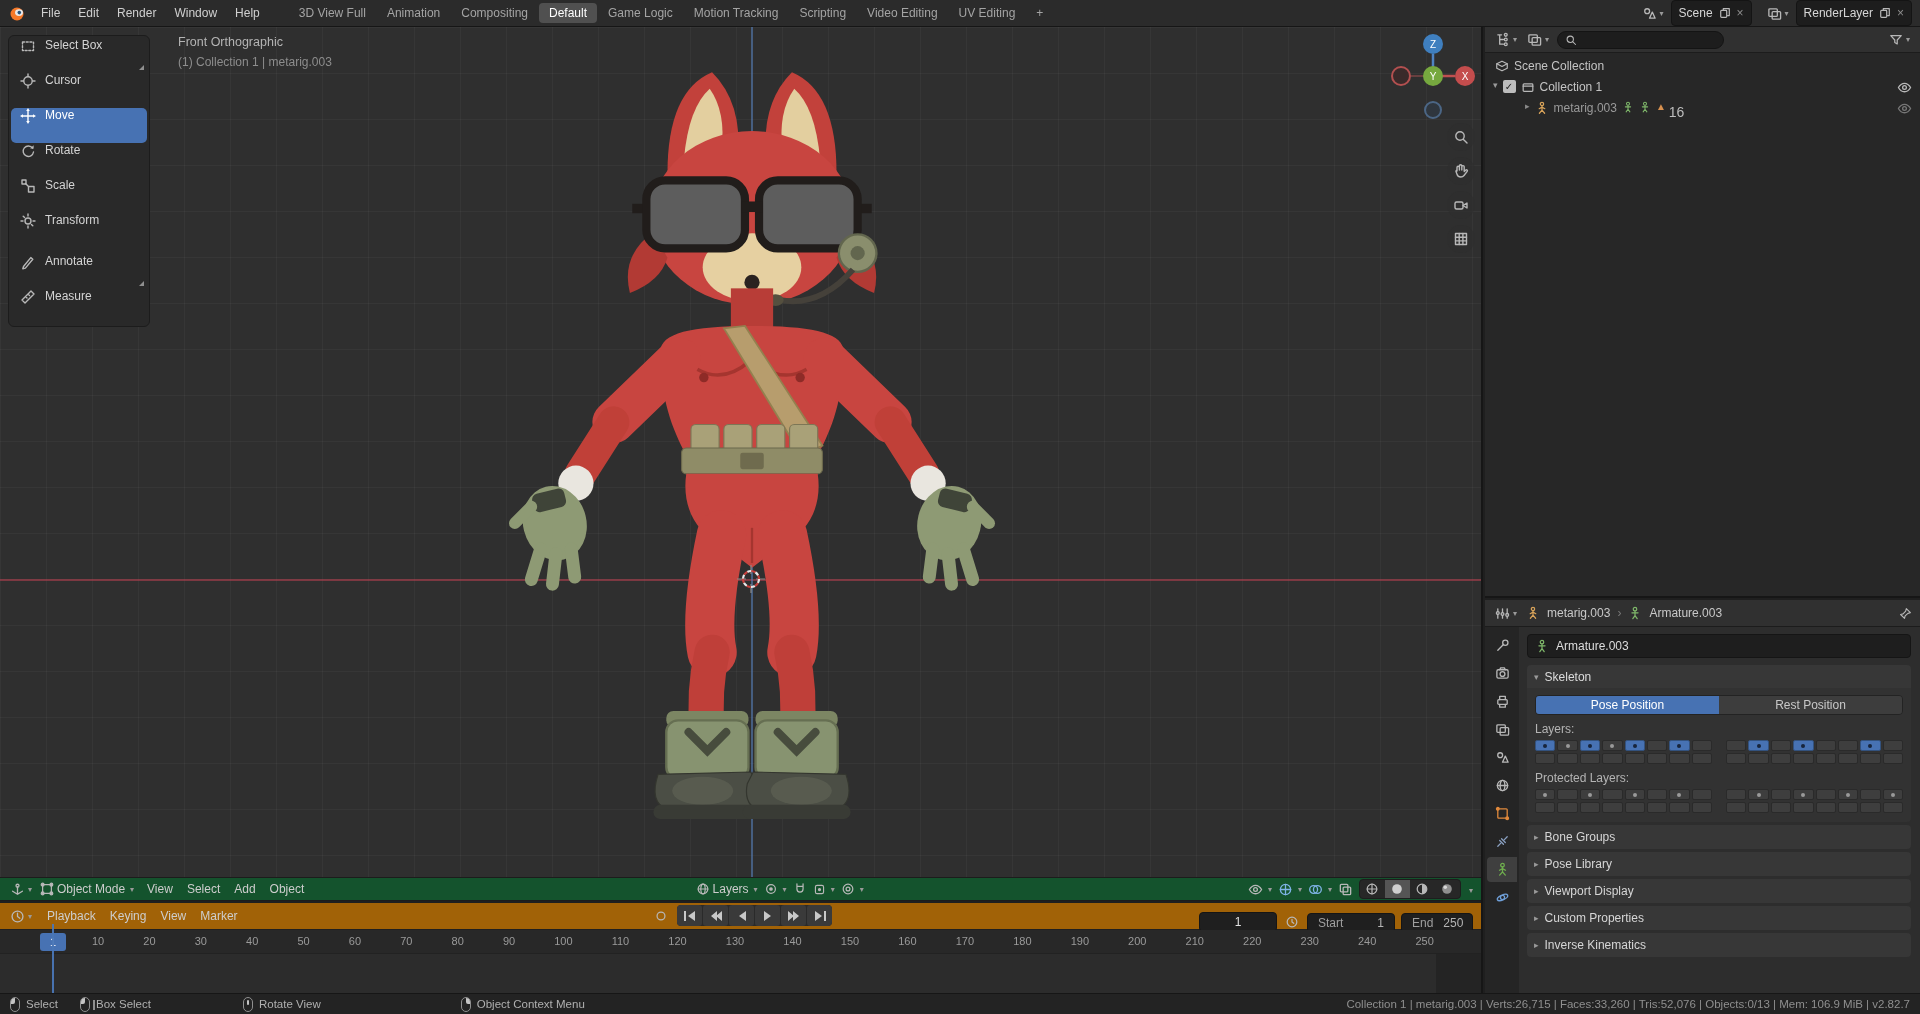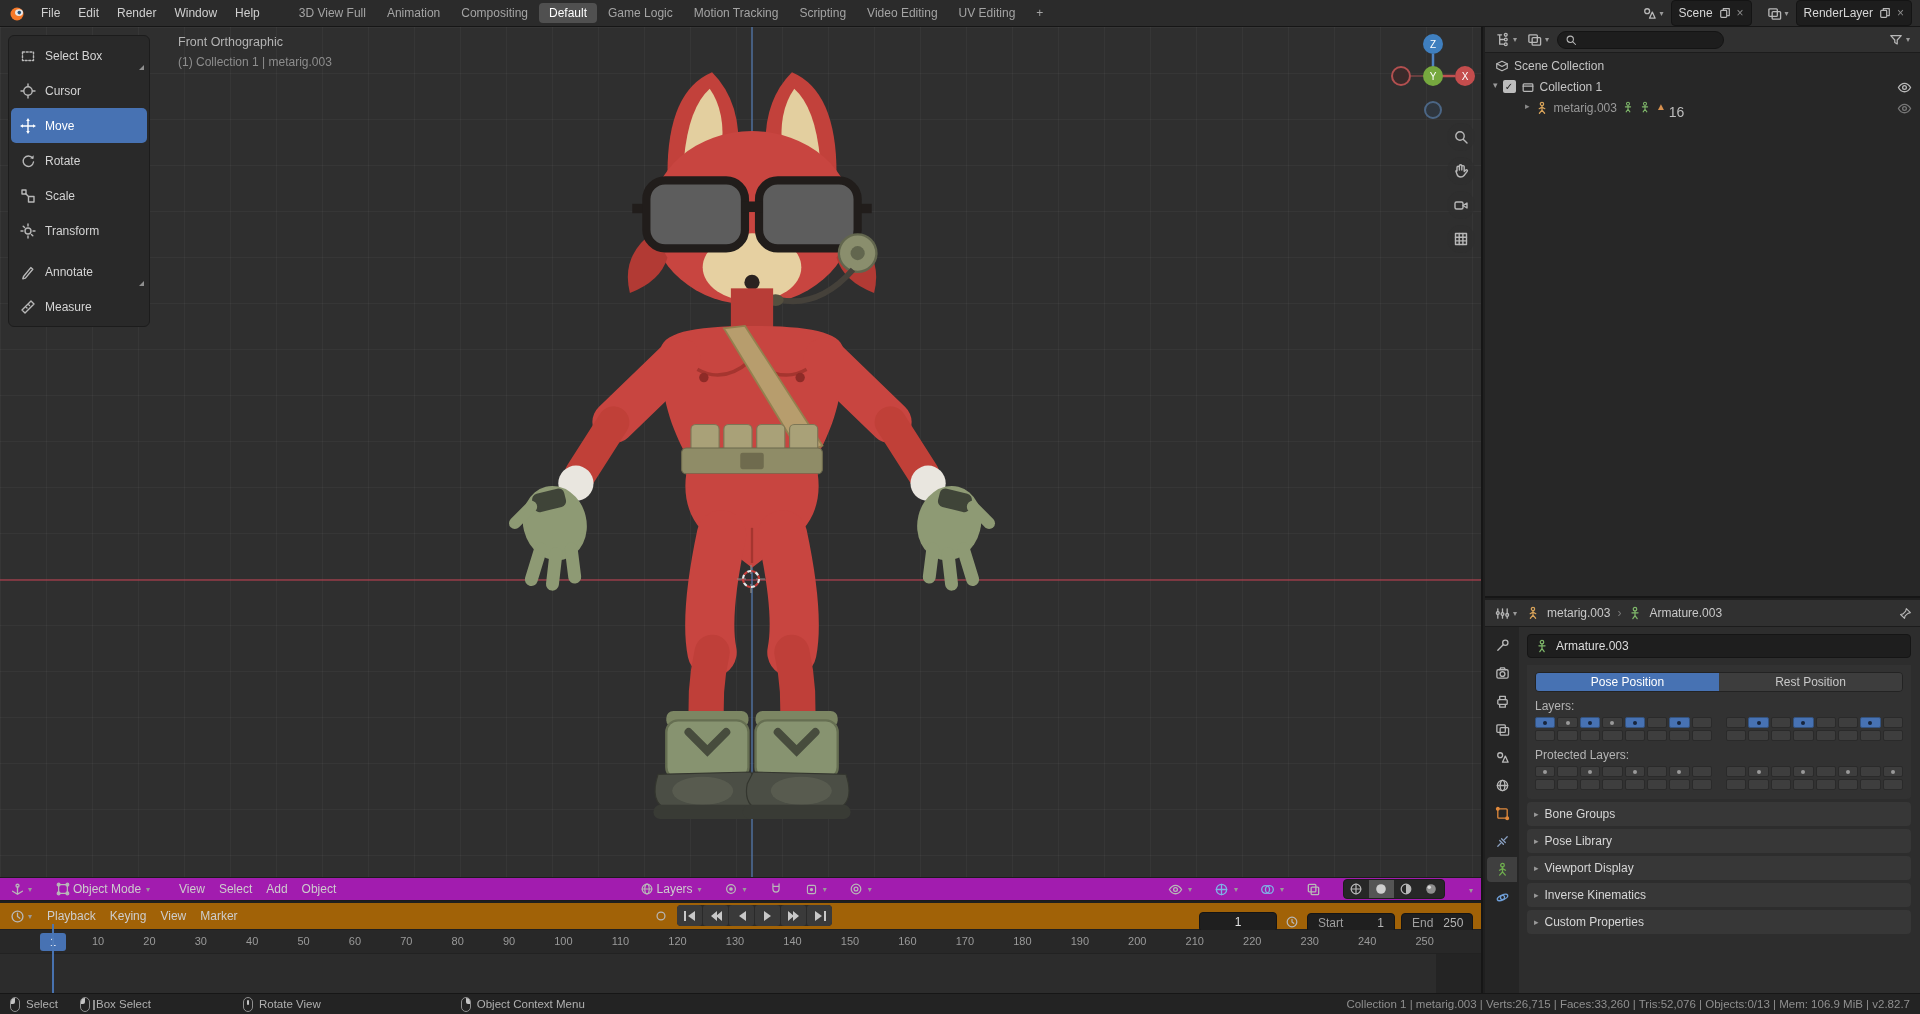--- a/index.html
+++ b/index.html
@@ -28,35 +28,35 @@
   .vp-canvas{position:absolute;left:0;top:0;width:100%;height:850px;background-color:#2f2f2f;overflow:hidden;
     background-image:linear-gradient(rgba(255,255,255,0.035) 1px,transparent 1px),linear-gradient(90deg,rgba(255,255,255,0.035) 1px,transparent 1px);
     background-size:46px 46px}
   .axis-x{position:absolute;left:0;right:0;top:552px;height:2px;background:rgba(187,64,80,.55)}
   .axis-z{position:absolute;top:0;bottom:0;left:751px;width:2px;background:rgba(86,126,184,.6)}
   .vp-text1{position:absolute;left:178px;top:8px;color:#b4b4b4;font-size:12.5px}
   .vp-text2{position:absolute;left:178px;top:28px;color:#8d8d8d;font-size:12px}
 
   
   .tools{position:absolute;left:8px;top:8px;width:142px;background:rgba(41,41,41,.96);border:1px solid #1c1c1c;border-radius:6px;padding:2px;display:flex;flex-direction:column}
-  .tool{height:35px;display:flex;align-items:center;gap:9px;padding:0 9px;border-radius:5px;color:#d4d4d4;position:relative}
+  .tool{height:35px;display:flex;align-items:flex-start;gap:9px;padding:0 9px;border-radius:5px;color:#d4d4d4;position:relative}
   .tool.active{background:#4772b3;color:#fff}
   .tool.gap{margin-top:6px}
   .tool.sub::after{content:"";position:absolute;right:3px;bottom:3px;border-left:5px solid transparent;border-bottom:5px solid #8f8f8f}
   .tool svg{flex:0 0 16px}
 
   
   .gizmo{position:absolute;left:1385px;top:1px}
   .navbtn{position:absolute;left:1447px;width:28px;height:28px;border-radius:50%;background:rgba(46,46,46,.7);display:flex;align-items:center;justify-content:center}
 
   
   .cursor3d{position:absolute;left:737px;top:538px}
 
   
-  .vp-header{position:absolute;left:0;top:850px;width:100%;height:24px;background:#a21caf;border-top:1px solid #1c1c1c;border-bottom:1px solid #1c1c1c;display:flex;align-items:center;padding:1px 8px;gap:22px;color:#cdcdcd}
+  .vp-header{position:absolute;left:0;top:850px;width:100%;height:24px;background:#14532d;border-top:1px solid #1c1c1c;border-bottom:1px solid #1c1c1c;display:flex;align-items:center;padding:1px 8px;gap:6px;color:#cdcdcd}
   .hdr-menu{padding:2px 7px;border-radius:3px;color:#cdcdcd}
   .hdr-group{display:flex;align-items:center;gap:3px}
   .seg-shade{display:flex;background:#272727;border-radius:4px;overflow:hidden;border:1px solid #1d1d1d}
   .seg-shade .sbtn{width:25px;height:18px;display:flex;align-items:center;justify-content:center}
   .seg-shade .sbtn.active{background:#555}
   .spacer{flex:1}
 
   
   .timeline{position:absolute;left:0;top:876px;width:100%;height:90px;background:#2c2c2c}
   .tl-header{position:absolute;left:0;top:0;width:100%;height:27px;background:#a16207;border-bottom:1px solid #202020;display:flex;align-items:center;padding:0 8px;gap:6px}
@@ -786,20 +786,23 @@
         </div>
         <div class="pbody">
           <div class="namefield">
             <svg width="14" height="14" viewBox="0 0 16 16" class="ic" style="stroke:#7fb86a">
                 <circle cx="8" cy="3.6" r="2"></circle>
                 <path d="M8 6v5 M8 11 5.5 14.5 M8 11l2.5 3.5 M4.5 7.8h7"></path>
               </svg>
             <span>Armature.003</span>
           </div>
           <div class="panel">
+            <div class="panel-h">
+              <span>Skeleton</span>
+            </div>
             <div class="panel-b">
               <div class="seg2">
                 <span class="a">Pose Position</span>
                 <span class="b">Rest Position</span>
               </div>
               <div class="lab">Layers:</div>
               <div class="gridwrap">
                 <div class="lgrid">
 
                 <span class="cell on"></span>
@@ -887,24 +890,24 @@
           <div class="pc">
                 <span>Bone Groups</span>
               </div>
               <div class="pc">
                 <span>Pose Library</span>
               </div>
               <div class="pc">
                 <span>Viewport Display</span>
               </div>
               <div class="pc">
-                <span>Inverse Kinematics</span>
+                <span>Custom Properties</span>
               </div>
               <div class="pc">
-                <span>Custom Properties</span>
+                <span>Inverse Kinematics</span>
               </div>
             </div>
         </div>
       </div>
     </div>
   </div>
 
   <div class="statusbar">
     <span style="display:flex;align-items:center">
 

